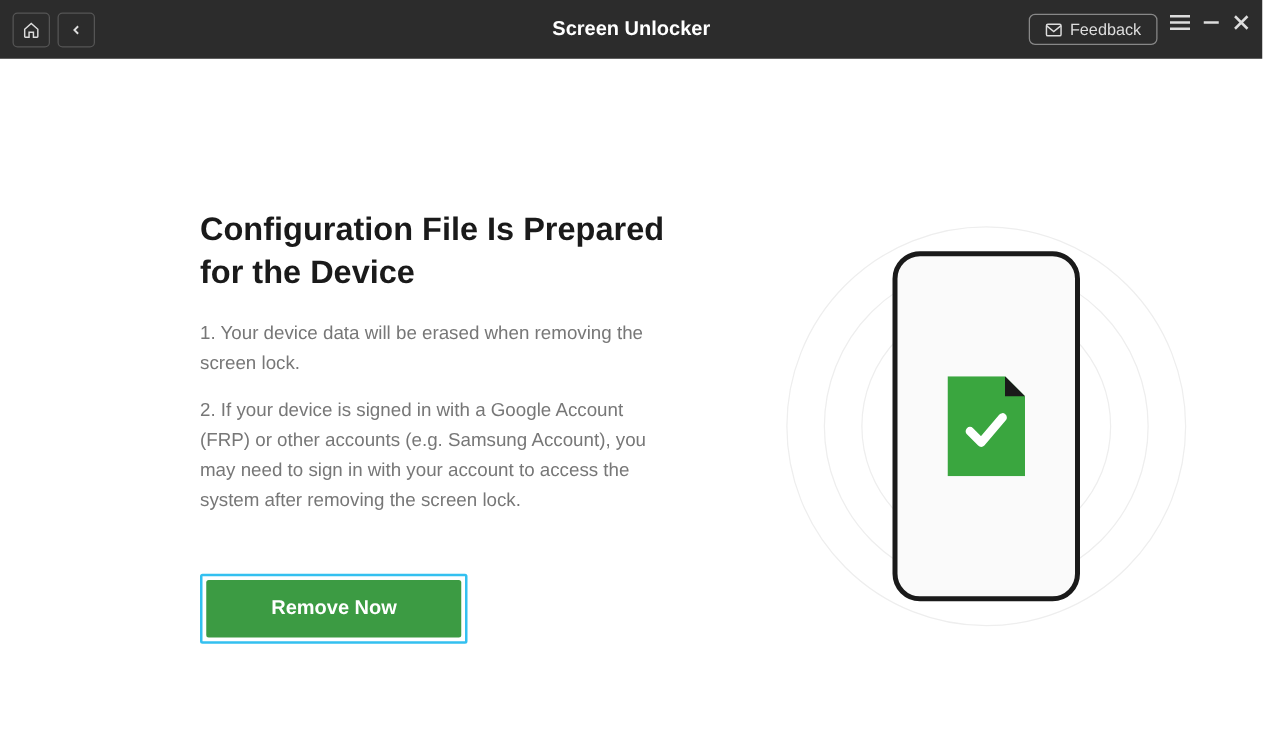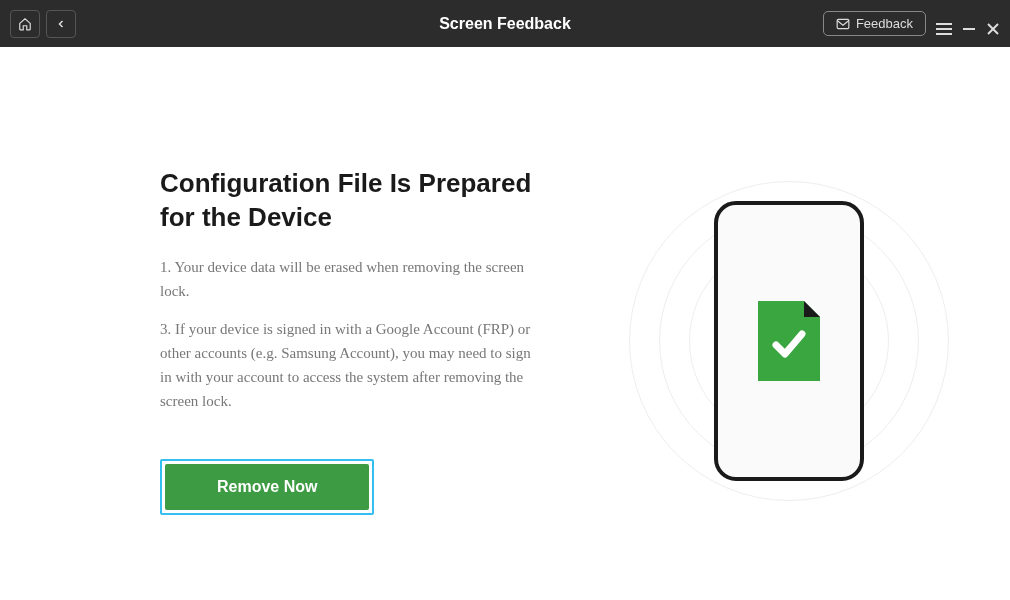--- a/index.html
+++ b/index.html
@@ -41,21 +41,21 @@
       position: absolute;
       left: 50%;
       transform: translateX(-50%);
       color: #fff;
       font-weight: 700;
       font-size: 16px;
     }
     .titlebar-right {
       margin-left: auto;
       display: flex;
-      align-items: flex-end;
+      align-items: flex-start;
       gap: 10px;
     }
     .feedback-btn {
       border: 1px solid #888;
       border-radius: 5px;
       background: transparent;
       color: #ddd;
       padding: 4px 12px;
       font-size: 13px;
       display: flex;
@@ -93,21 +93,20 @@
     .subtext {
       color: #777;
       font-size: 15px;
       margin-bottom: 22px;
     }
     .tip {
       color: #777;
       font-size: 15px;
       line-height: 1.6;
       margin-bottom: 14px;
-      font-family: Liberation Serif, serif;
     }
     .action-btn-wrap {
       margin-top: 32px;
       display: inline-block;
       border: 2px solid #33c0f0;
       padding: 3px;
       border-radius: 2px;
     }
     .action-btn {
       background: #3c9b43;
@@ -170,21 +169,21 @@
       <svg width="14" height="14" viewBox="0 0 24 24" fill="none" stroke="#ddd" stroke-width="2">
         <path d="M3 11l9-8 9 8v10a1 1 0 01-1 1h-5v-7h-6v7H4a1 1 0 01-1-1V11z"></path>
       </svg>
     </button>
     <button class="icon-btn">
       <svg width="12" height="12" viewBox="0 0 24 24" fill="none" stroke="#ddd" stroke-width="3">
         <path d="M15 18l-6-6 6-6"></path>
       </svg>
     </button>
   </div>
-  <div class="title-center">Screen Feedback</div>
+  <div class="title-center">Screen Unlocker</div>
   <div class="titlebar-right">
     <button class="feedback-btn">
       <svg width="14" height="12" viewBox="0 0 24 20" fill="none" stroke="#ddd" stroke-width="2">
         <rect x="2" y="2" width="20" height="16" rx="2"></rect>
         <path d="M2 4l10 8 10-8"></path>
       </svg>
       <span>Feedback</span>
     </button>
     <div class="win-controls">
       <div class="win-control">
@@ -206,21 +205,21 @@
         </svg>
       </div>
     </div>
   </div>
 </div>
 
 <div class="content">
   <div class="left-panel">
     <h1 class="heading">Configuration File Is Prepared for the Device</h1>
     <p class="tip">1. Your device data will be erased when removing the screen lock.</p>
-    <p class="tip">3. If your device is signed in with a Google Account (FRP) or other accounts (e.g. Samsung Account), you may need to sign in with your account to access the system after removing the screen lock.</p>
+    <p class="tip">2. If your device is signed in with a Google Account (FRP) or other accounts (e.g. Samsung Account), you may need to sign in with your account to access the system after removing the screen lock.</p>
     <div class="action-btn-wrap">
       <button class="action-btn">Remove Now</button>
     </div>
   </div>
   <div class="right-panel">
     <div class="phone-illustration">
       <div class="ring r1"></div>
       <div class="ring r2"></div>
       <div class="ring r3"></div>
       <div class="phone">

